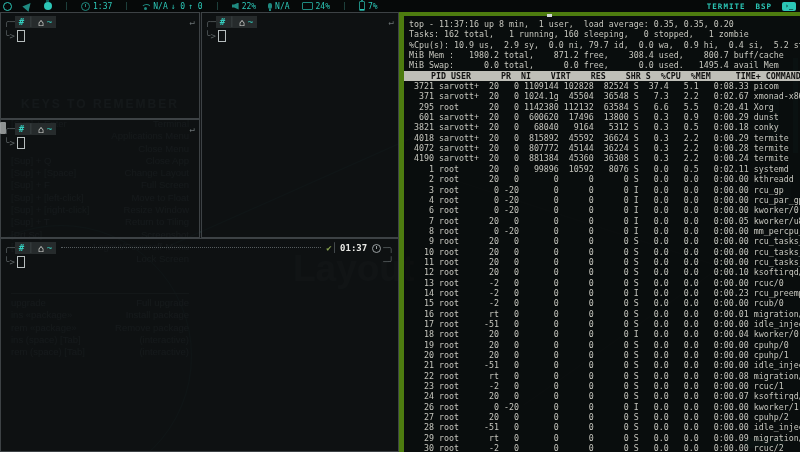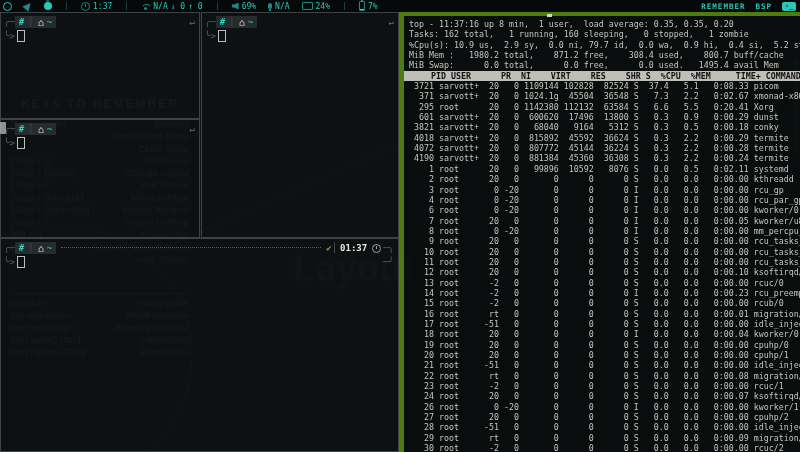--- a/index.html
+++ b/index.html
@@ -203,38 +203,38 @@
       <span class="tb-sep"></span>
       <span class="mod">
         <span class="i i-wifi"></span>
         <span>N/A</span>
         <span>↓ 0</span>
         <span>↑ 0</span>
       </span>
       <span class="tb-sep"></span>
       <span class="mod">
         <span class="i i-spk"></span>
-        <span>69%</span>
+        <span>22%</span>
       </span>
       <span class="mod">
         <span class="i i-mic"></span>
         <span>N/A</span>
       </span>
       <span class="mod">
         <span class="i i-mon"></span>
         <span>24%</span>
       </span>
       <span class="tb-sep"></span>
       <span class="mod">
         <span class="i i-batt"></span>
         <span>7%</span>
       </span>
     </div>
     <div class="tb-right">
-      <span class="tb-label">REMEMBER</span>
+      <span class="tb-label">TERMITE</span>
       <span class="tb-label">BSP</span>
       <span class="i i-termbox">›_</span>
     </div>
   </div>
 
   <div class="corner-glyph"></div>
 
   <div class="win win-A">
     <div class="promptline"><span class="p-corner">╭─</span><span class="chip p-hash">#</span><span class="p-sep">│</span><span class="chip"><span class="p-home">⌂</span><span class="p-path">~</span></span><span class="p-fill"></span><span class="p-ret">↵</span></div>
     <div class="promptline2"><span class="p-corner">╰&gt;</span><span class="cursor"></span></div>

